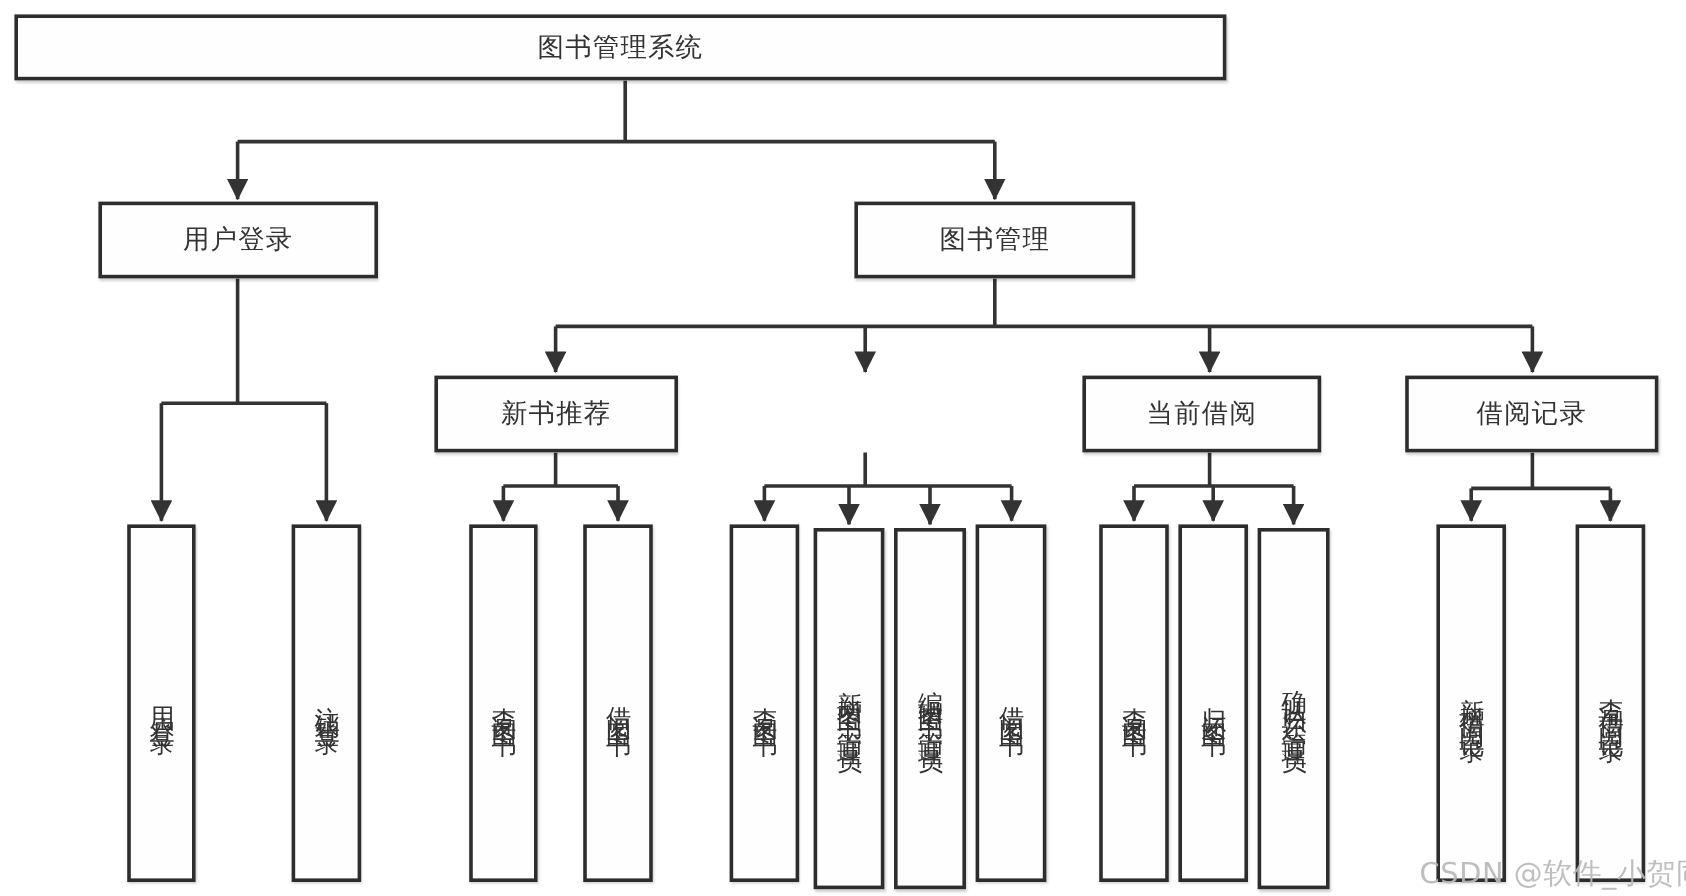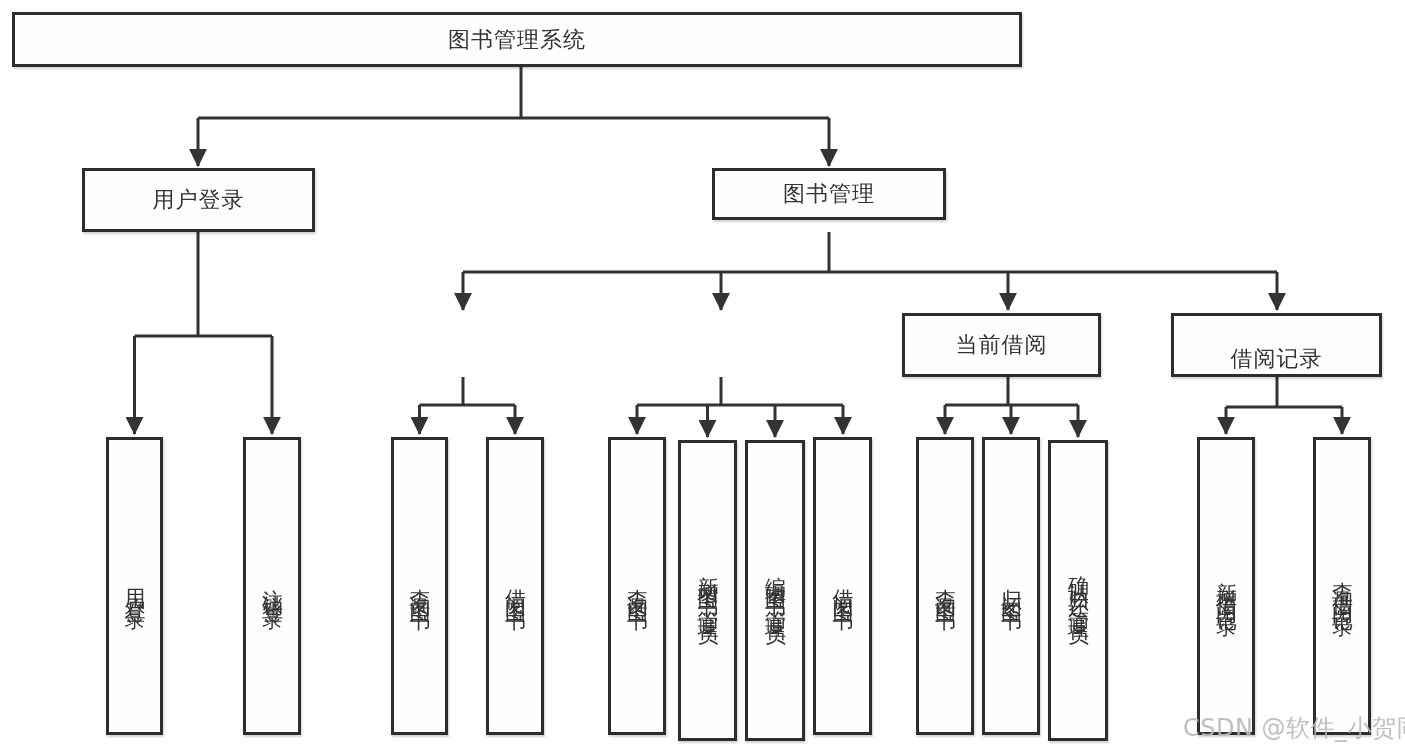--- a/index.html
+++ b/index.html
@@ -104,28 +104,31 @@
     </g>
   </svg>
 
   <div class="box" style="left:12px; top:12px; width:1010px; height:55px;">
     <span class="hlabel">图书管理系统</span>
   </div>
 
   <div class="box" style="left:82px; top:168px; width:233px; height:64px;">
     <span class="hlabel">用户登录</span>
   </div>
-  <div class="box" style="left:712px; top:168px; width:234px; height:52px;">
+  <div class="box" style="left:712px; top:168px; width:234px; height:64px;">
     <span class="hlabel">图书管理</span>
   </div>
 
+  <div class="box" style="left:362px; top:313px; width:203px; height:64px;">
+    <span class="hlabel">新书推荐</span>
+  </div>
   <div class="box" style="left:902px; top:313px; width:199px; height:64px;">
     <span class="hlabel">当前借阅</span>
   </div>
-  <div class="box" style="left:1171px; top:313px; width:211px; height:64px;align-items:flex-end;">
+  <div class="box" style="left:1171px; top:313px; width:211px; height:64px;">
     <span class="hlabel">借阅记录</span>
   </div>
 
   <div class="box" style="left:106px; top:437px; width:57px; height:298px;">
     <span class="vlabel">用户登录</span>
   </div>
   <div class="box" style="left:243px; top:437px; width:58px; height:298px;">
     <span class="vlabel">注销登录</span>
   </div>
 

